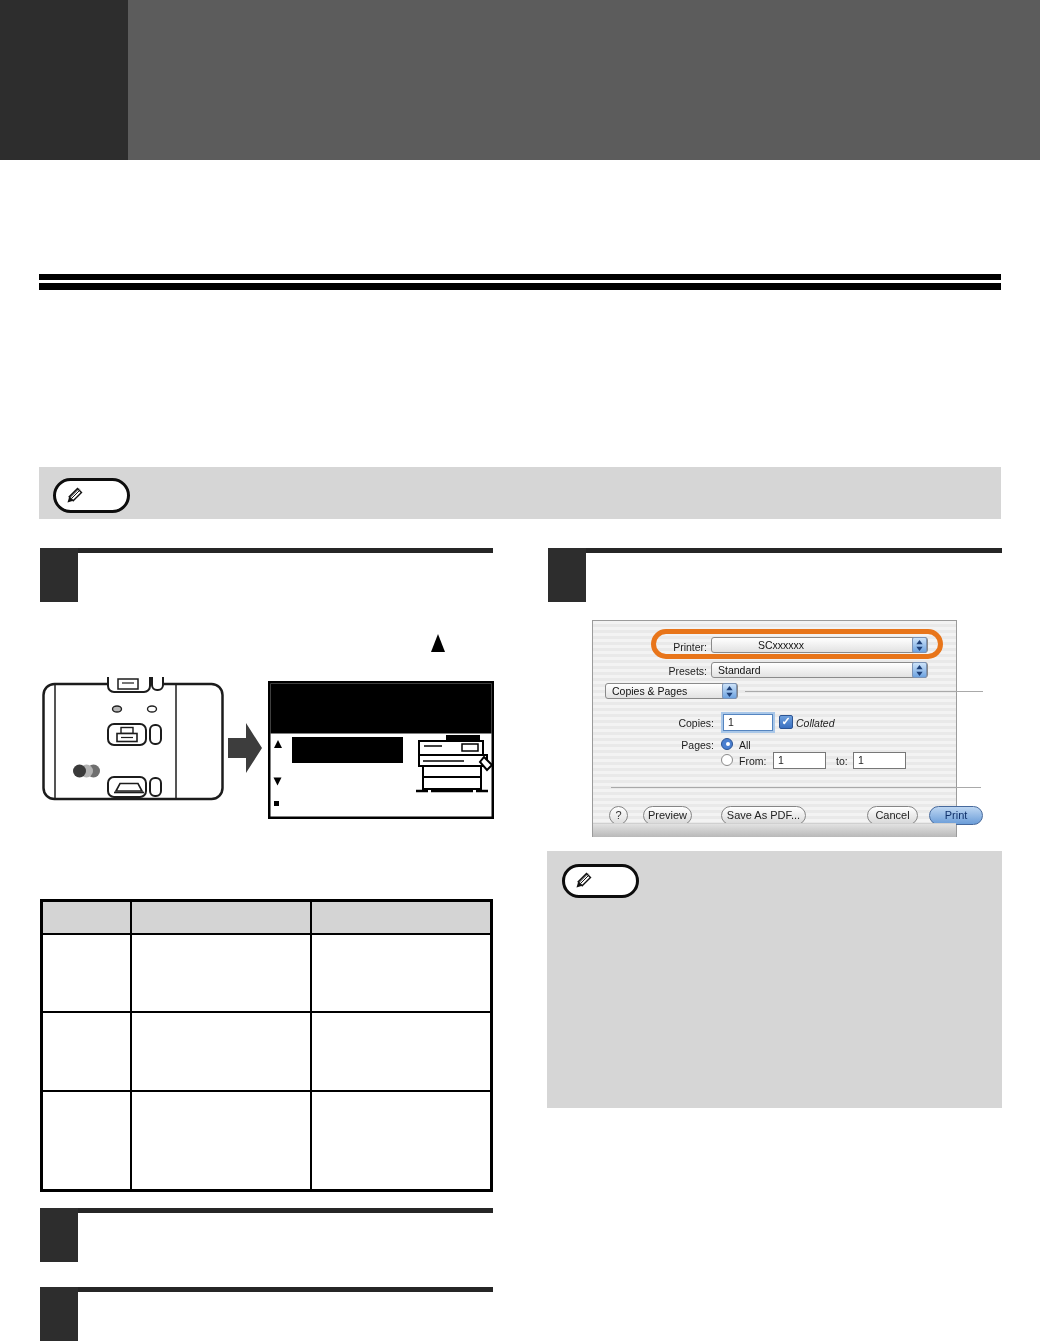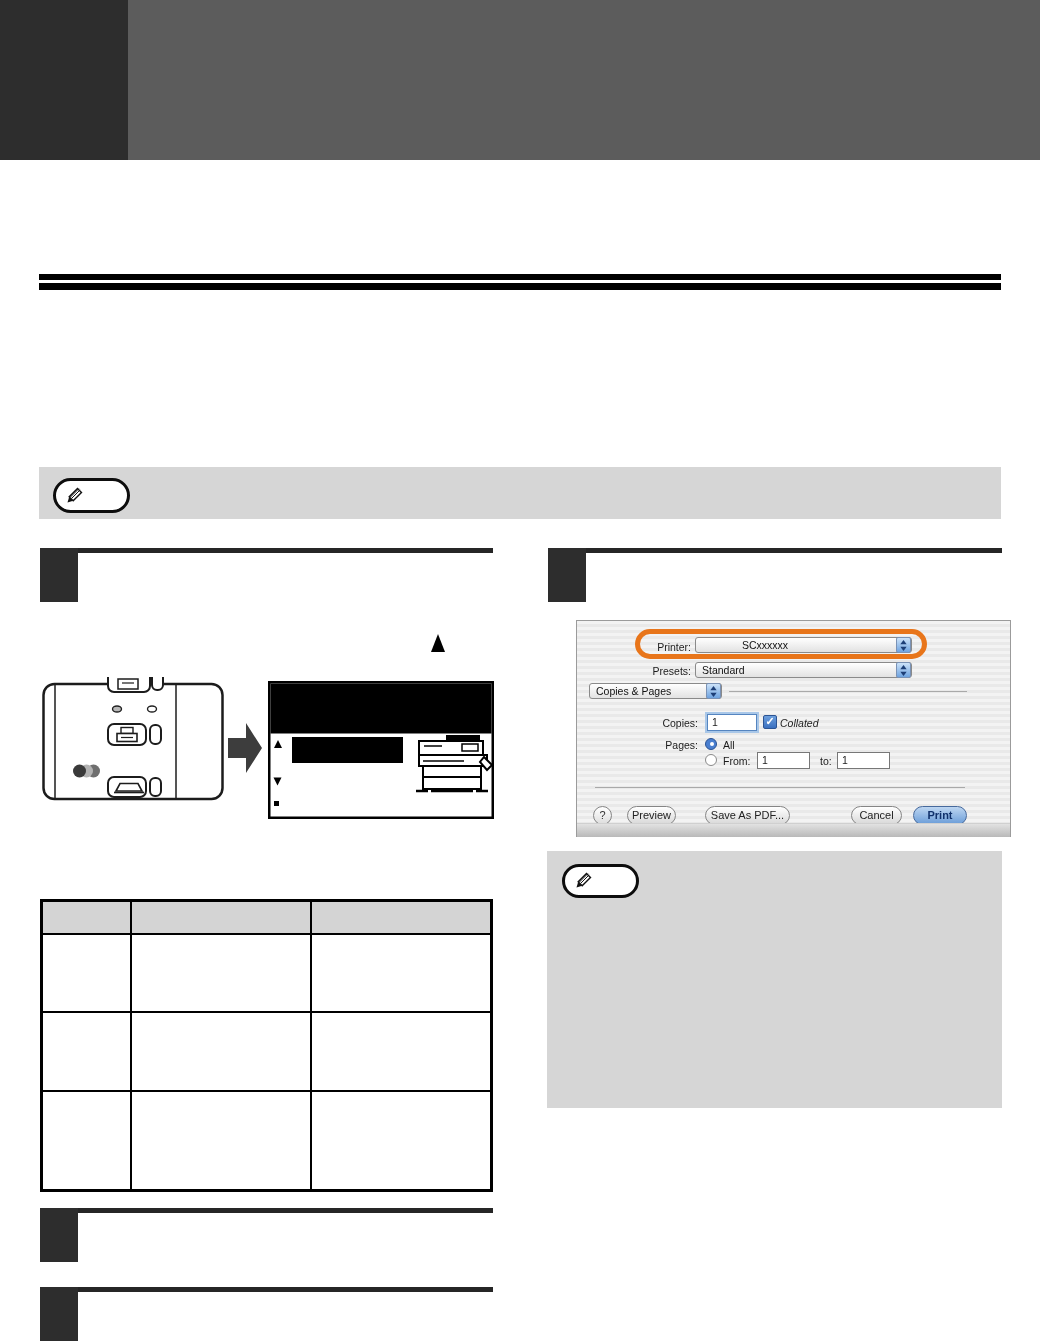--- a/index.html
+++ b/index.html
@@ -30,21 +30,21 @@
               border-bottom:18px solid #000;}
 
   
   .manual-table{left:40px;top:899px;width:453px;height:293px;background:#000;padding:3px;
                 box-sizing:border-box;display:grid;grid-template-columns:87px 178px 178px;
                 grid-template-rows:31px 76px 77px 97px;gap:2px;}
   .manual-table .cell{background:#fff;font-size:11px;}
   .manual-table .hcell{background:#d4d4d4;}
 
   
-  .dlg{left:576px;top:620px;width:435px;height:217px;border:1px solid #9b9b9b;box-sizing:border-box;
+  .dlg{left:592px;top:620px;width:365px;height:217px;border:1px solid #9b9b9b;box-sizing:border-box;
        background:repeating-linear-gradient(to bottom,#f3f3f3 0px,#f3f3f3 3px,#e9e9e9 3px,#e9e9e9 6px);
        font-size:10.5px;color:#1c1c1c;}
   .dlg-bottom{position:absolute;left:0;right:0;top:202px;height:13px;
               background:linear-gradient(#e2e2e2,#b9b9b9);border-top:1px solid #d0d0d0;}
   .dlg-label{position:absolute;text-align:right;font-size:10.5px;color:#1c1c1c;}
   .popup{position:absolute;height:16px;background:linear-gradient(#ffffff,#e2e2e2);
          border:1px solid #8a8a8a;border-radius:3px;padding-left:6px;line-height:14px;
          font-size:10.5px;color:#111;box-sizing:border-box;}
   .stepper{position:absolute;right:0;top:-1px;bottom:-1px;width:15px;
            background:linear-gradient(#cde3f9,#6ea3e0);border:1px solid #7a92b5;
@@ -59,21 +59,21 @@
             text-align:center;font-weight:bold;box-sizing:content-box;}
   .radio{position:absolute;width:12px;height:12px;border-radius:50%;box-sizing:border-box;}
   .radio.on{background:#4a7fd0;border:1px solid #2c5493;}
   .radio.on .dot{position:absolute;left:3.5px;top:3px;width:4px;height:4px;border-radius:50%;background:#fff;}
   .radio.off{background:#fff;border:1px solid #8a8a8a;}
   .small-label{position:absolute;font-size:10.5px;color:#1c1c1c;}
   .hline{position:absolute;height:1px;background:#a9a9a9;}
   .pill{position:absolute;height:19px;border-radius:9.5px;border:1px solid #858585;
         background:linear-gradient(#ffffff,#d8d8d8);font-size:11px;text-align:center;
         line-height:17px;color:#222;box-sizing:border-box;}
-  .pill.primary{background:linear-gradient(#bdd6f2,#6b9dd8);border-color:#46699c;color:#10316b;font-weight:bold;}
+  .pill.primary{background:linear-gradient(#bdd6f2,#6b9dd8);border-color:#46699c;color:#10316b;font-weight:normal;}
   .help-btn{position:absolute;width:19px;height:19px;border-radius:50%;border:1px solid #858585;
             background:linear-gradient(#fff,#ddd);font-size:11px;text-align:center;line-height:17px;
             color:#333;box-sizing:border-box;}
 </style>
 </head>
 <body>
 
 <div class="page">
 
   <div class="abs hdr-dark"></div>

